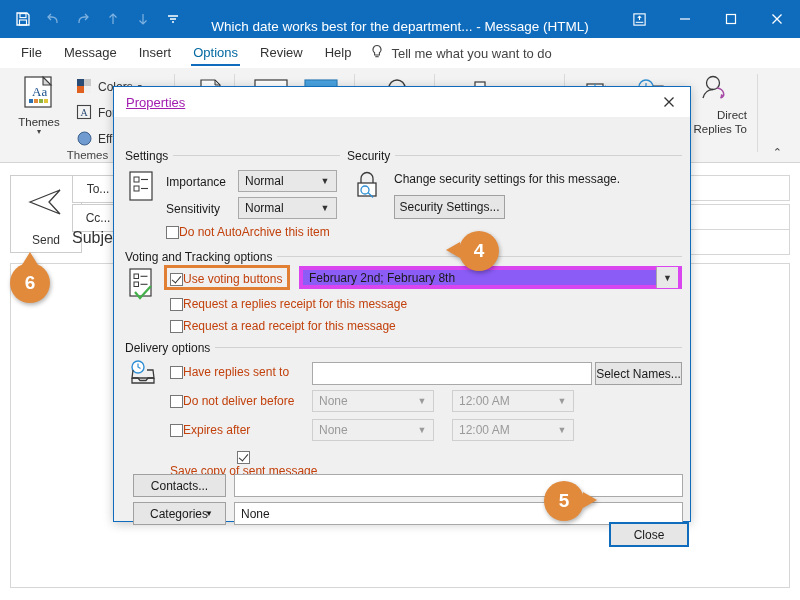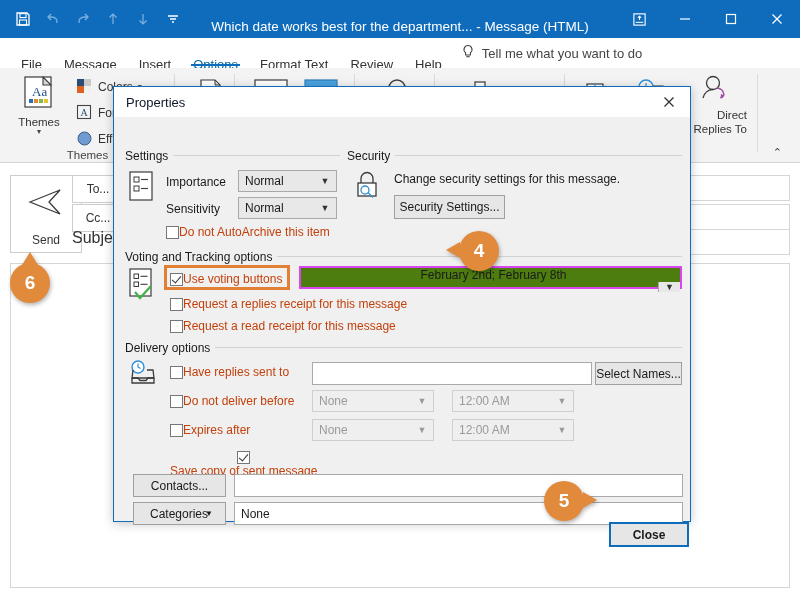--- a/index.html
+++ b/index.html
@@ -34,21 +34,21 @@
     width:46px; height:38px; display:flex; align-items:center; justify-content:center;
     color:#fff;
   }
 
   
   .tabbar {
     position:absolute; left:0; top:38px; width:800px; height:30px;
     background:#ffffff; display:flex; align-items:center; padding-left:10px;
   }
   .tab {
-    padding:12px 11px; height:30px; line-height:30px; font-size:13px; color:#333;
+    padding:0 11px; height:30px; line-height:30px; font-size:13px; color:#333;
     position:relative; white-space:nowrap;
   }
   .tab.active { color:#0369a1; }
   .tab.active:after {
     content:""; position:absolute; left:9px; right:9px; bottom:2px; height:2px; background:#0f6cbd;
   }
   .tellme { display:flex; align-items:center; gap:7px; margin-left:8px; color:#444; font-size:13px; }
 
   
   .ribbon {
@@ -103,21 +103,21 @@
   
   .dialog {
     position:absolute; left:113px; top:86px; width:578px; height:436px;
     background:#f0f0f0; border:1px solid #0f6cbd;
     box-shadow:0 2px 10px rgba(0,0,0,.22);
   }
   .dlg-title {
     height:30px; background:#ffffff; display:flex; align-items:center;
     padding:0 0 0 12px; position:relative;
   }
-  .dlg-title-txt { font-size:13px; color:#0f172a; }
+  .dlg-title-txt { font-size:13px; color:#a21caf;text-decoration:underline; }
   .dlg-close {
     position:absolute; right:0; top:0; width:42px; height:30px;
     display:flex; align-items:center; justify-content:center; color:#333;
   }
   .dlg-body { position:relative; height:406px; }
 
   .grouplbl {
     position:absolute; font-size:12px; color:#1a1a1a; background:#f0f0f0;
     padding-right:5px; z-index:2;
   }
@@ -134,33 +134,33 @@
   }
 
   .combo {
     position:absolute; background:#e8e8e8; border:1px solid #a9a9a9;
     display:flex; align-items:center; font-size:12px; color:#1a1a1a; padding-left:6px;
   }
   .combo .arrow {
     margin-left:auto; width:22px; height:100%; display:flex; align-items:center; justify-content:center;
     color:#333; font-size:9px;
   }
-  .combo.white { background:#4d7c0f; border:2px solid #d946ef;flex-direction:column; }
+  .combo.white { background:#8b5cf6; border:4px solid #d946ef; }
   .combo.dis { background:#efefef; color:#9a9a9a; border:1px solid #cfcfcf; }
   .combo.dis .arrow { color:#9a9a9a; }
 
   .txtin {
     position:absolute; background:#fff; border:1px solid #a9a9a9;
     font-size:12px; color:#1a1a1a; display:flex; align-items:center; padding-left:6px;
   }
   .btn {
     position:absolute; background:#e6e6e6; border:1px solid #a0a0a0;
     font-size:12px; color:#1a1a1a; display:flex; align-items:center; justify-content:center;
   }
-  .btn.focus { border:2px solid #0f6cbd; background:#e6e6e6;font-weight:bold; }
+  .btn.focus { border:2px solid #0f6cbd; background:#e6e6e6; }
   .btn.split { justify-content:flex-start; padding-left:16px; }
   .btn .dd { position:absolute; right:12px; font-size:8px; }
 
   .statictxt { position:absolute; font-size:12px; color:#1a1a1a; }
 
   .hl-box {
     position:absolute; border:3px solid #e18034; pointer-events:none;
   }
 
   
@@ -257,21 +257,20 @@
           </svg>
       </div>
     </div>
   </div>
 
   <div class="tabbar">
     <div class="tab">File</div>
     <div class="tab">Message</div>
     <div class="tab">Insert</div>
     <div class="tab active">Options</div>
-    <div class="tab">Format Text</div>
     <div class="tab">Review</div>
     <div class="tab">Help</div>
     <div class="tellme">
       <span>
         <svg width="14" height="16" viewBox="0 0 14 16">
             <path d="M7 1.5a4 4 0 0 0-2.4 7.2V11h4.8V8.7A4 4 0 0 0 7 1.5z" fill="none" stroke="#444" stroke-width="1.1"></path>
             <path d="M5.3 12.7h3.4" stroke="#444" stroke-width="1.1"></path>
           </svg>
       </span>
       <span>Tell me what you want to do</span>

